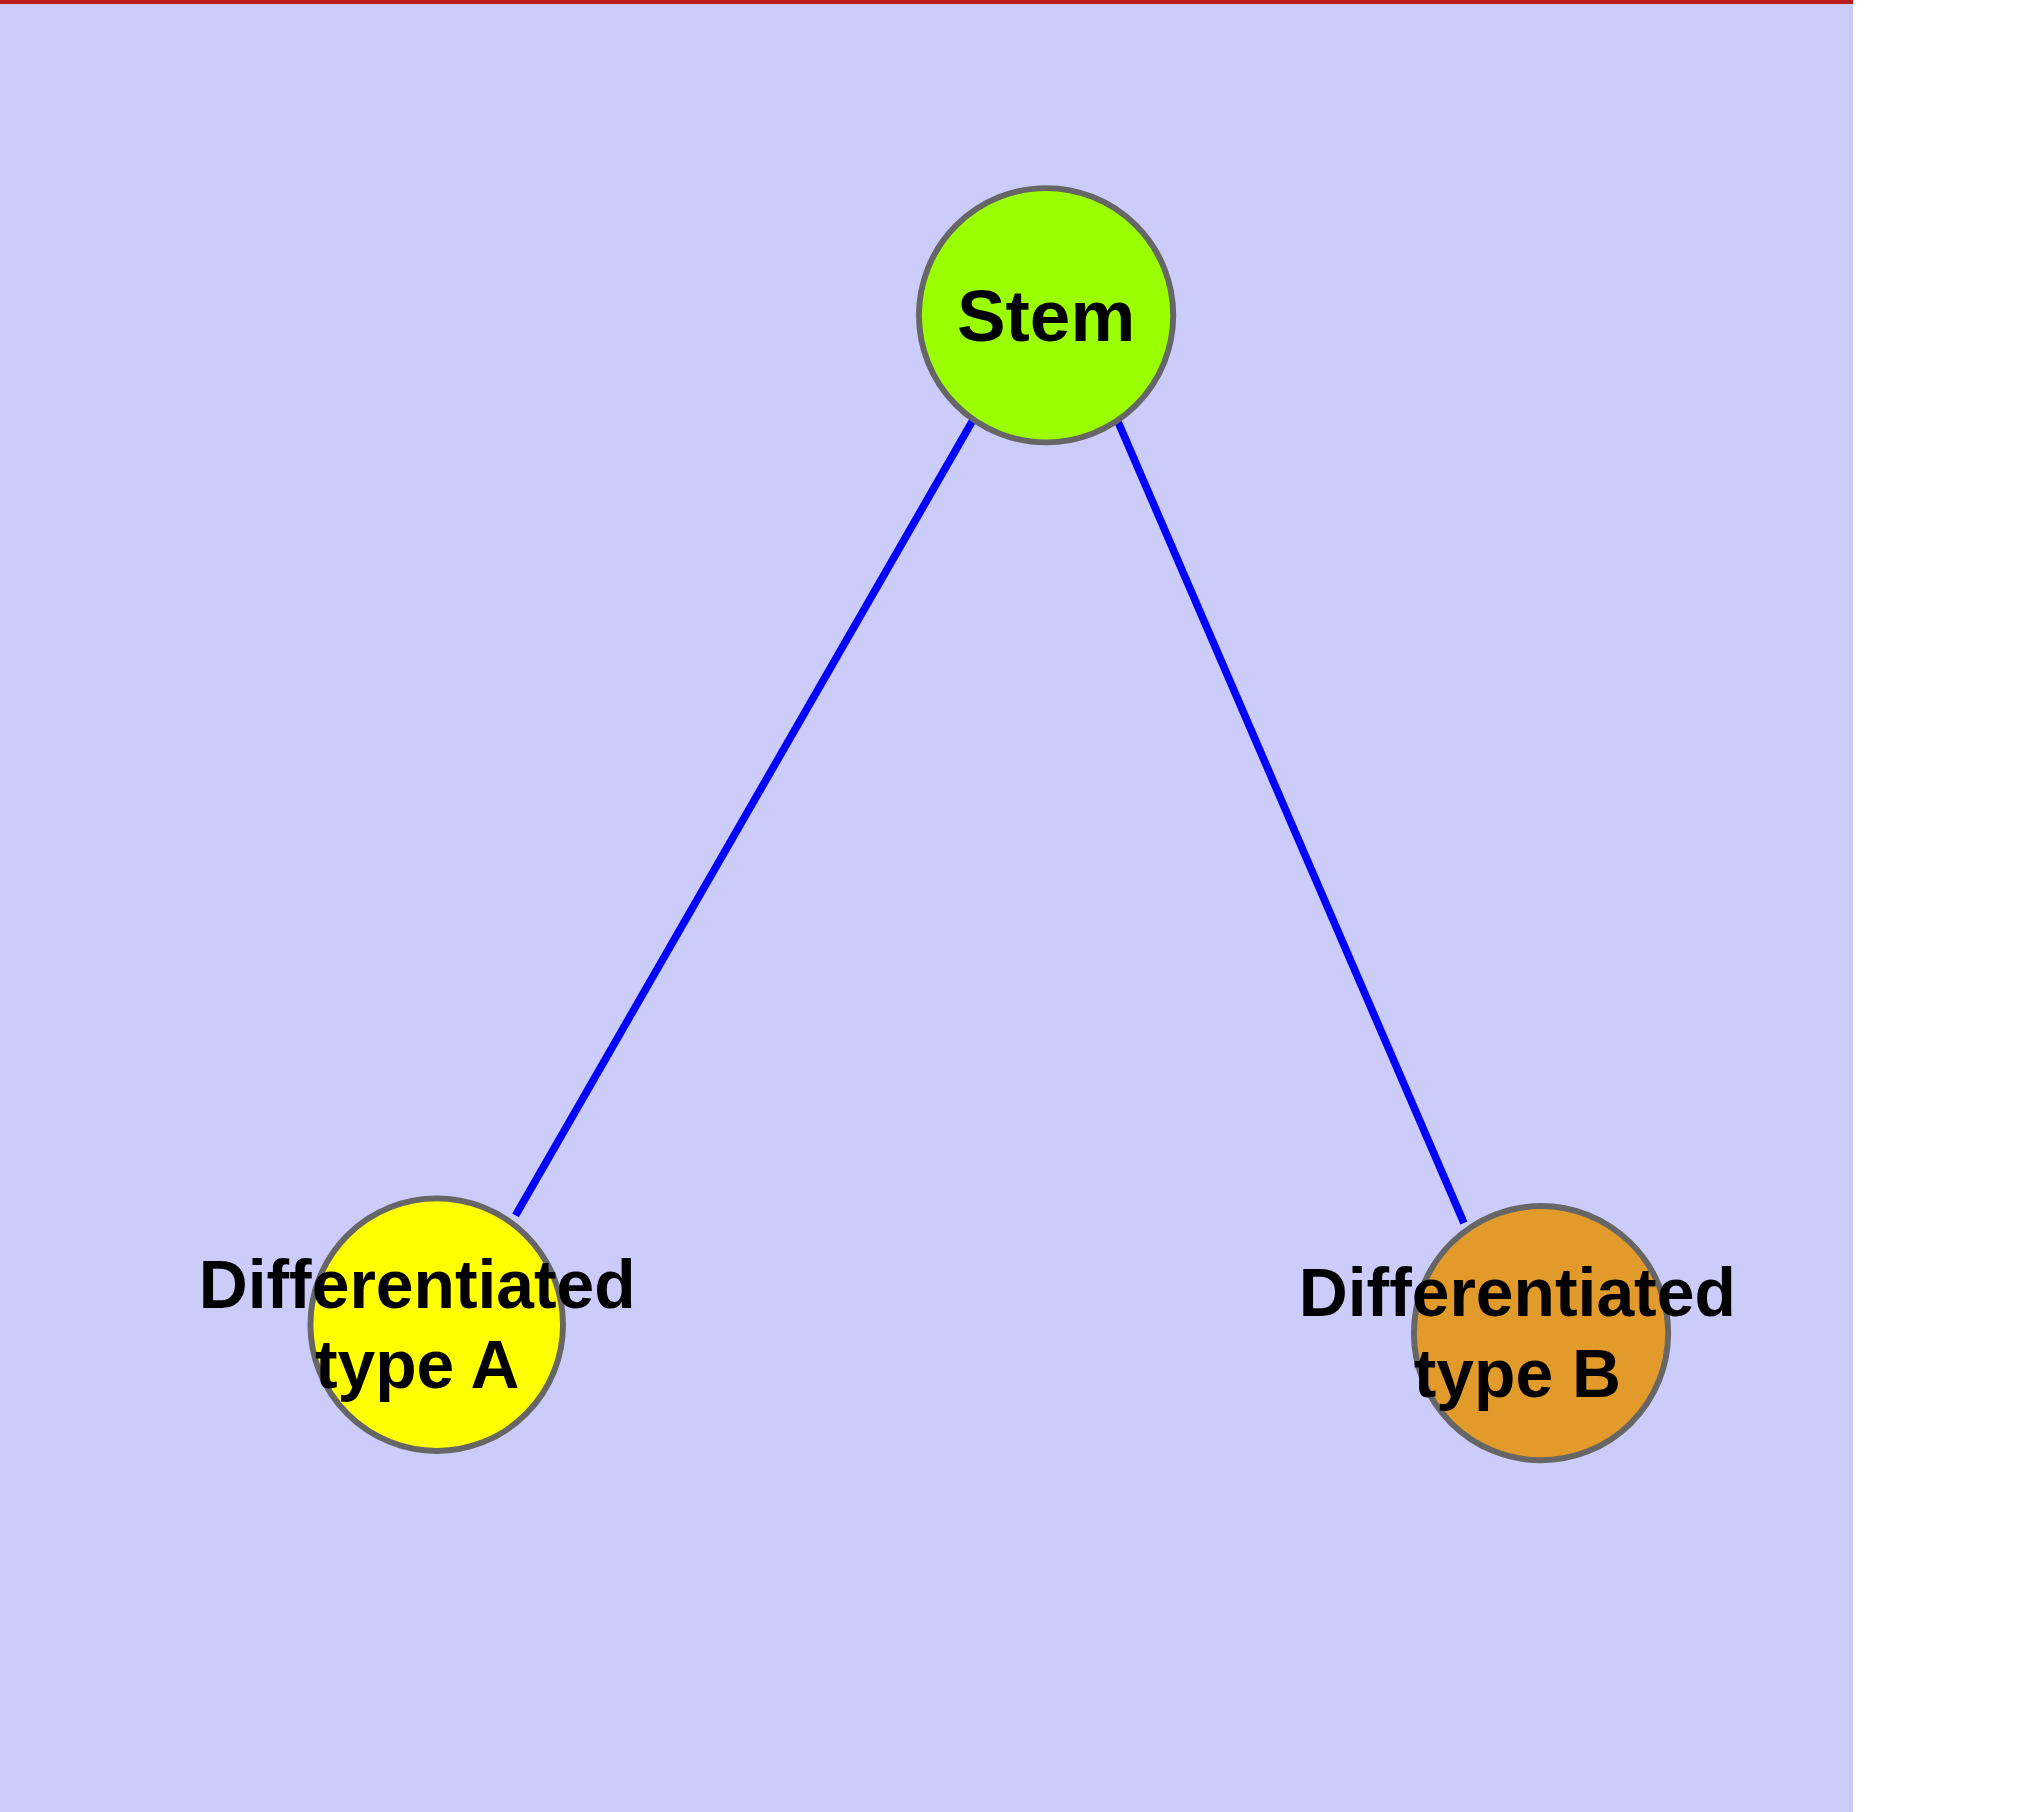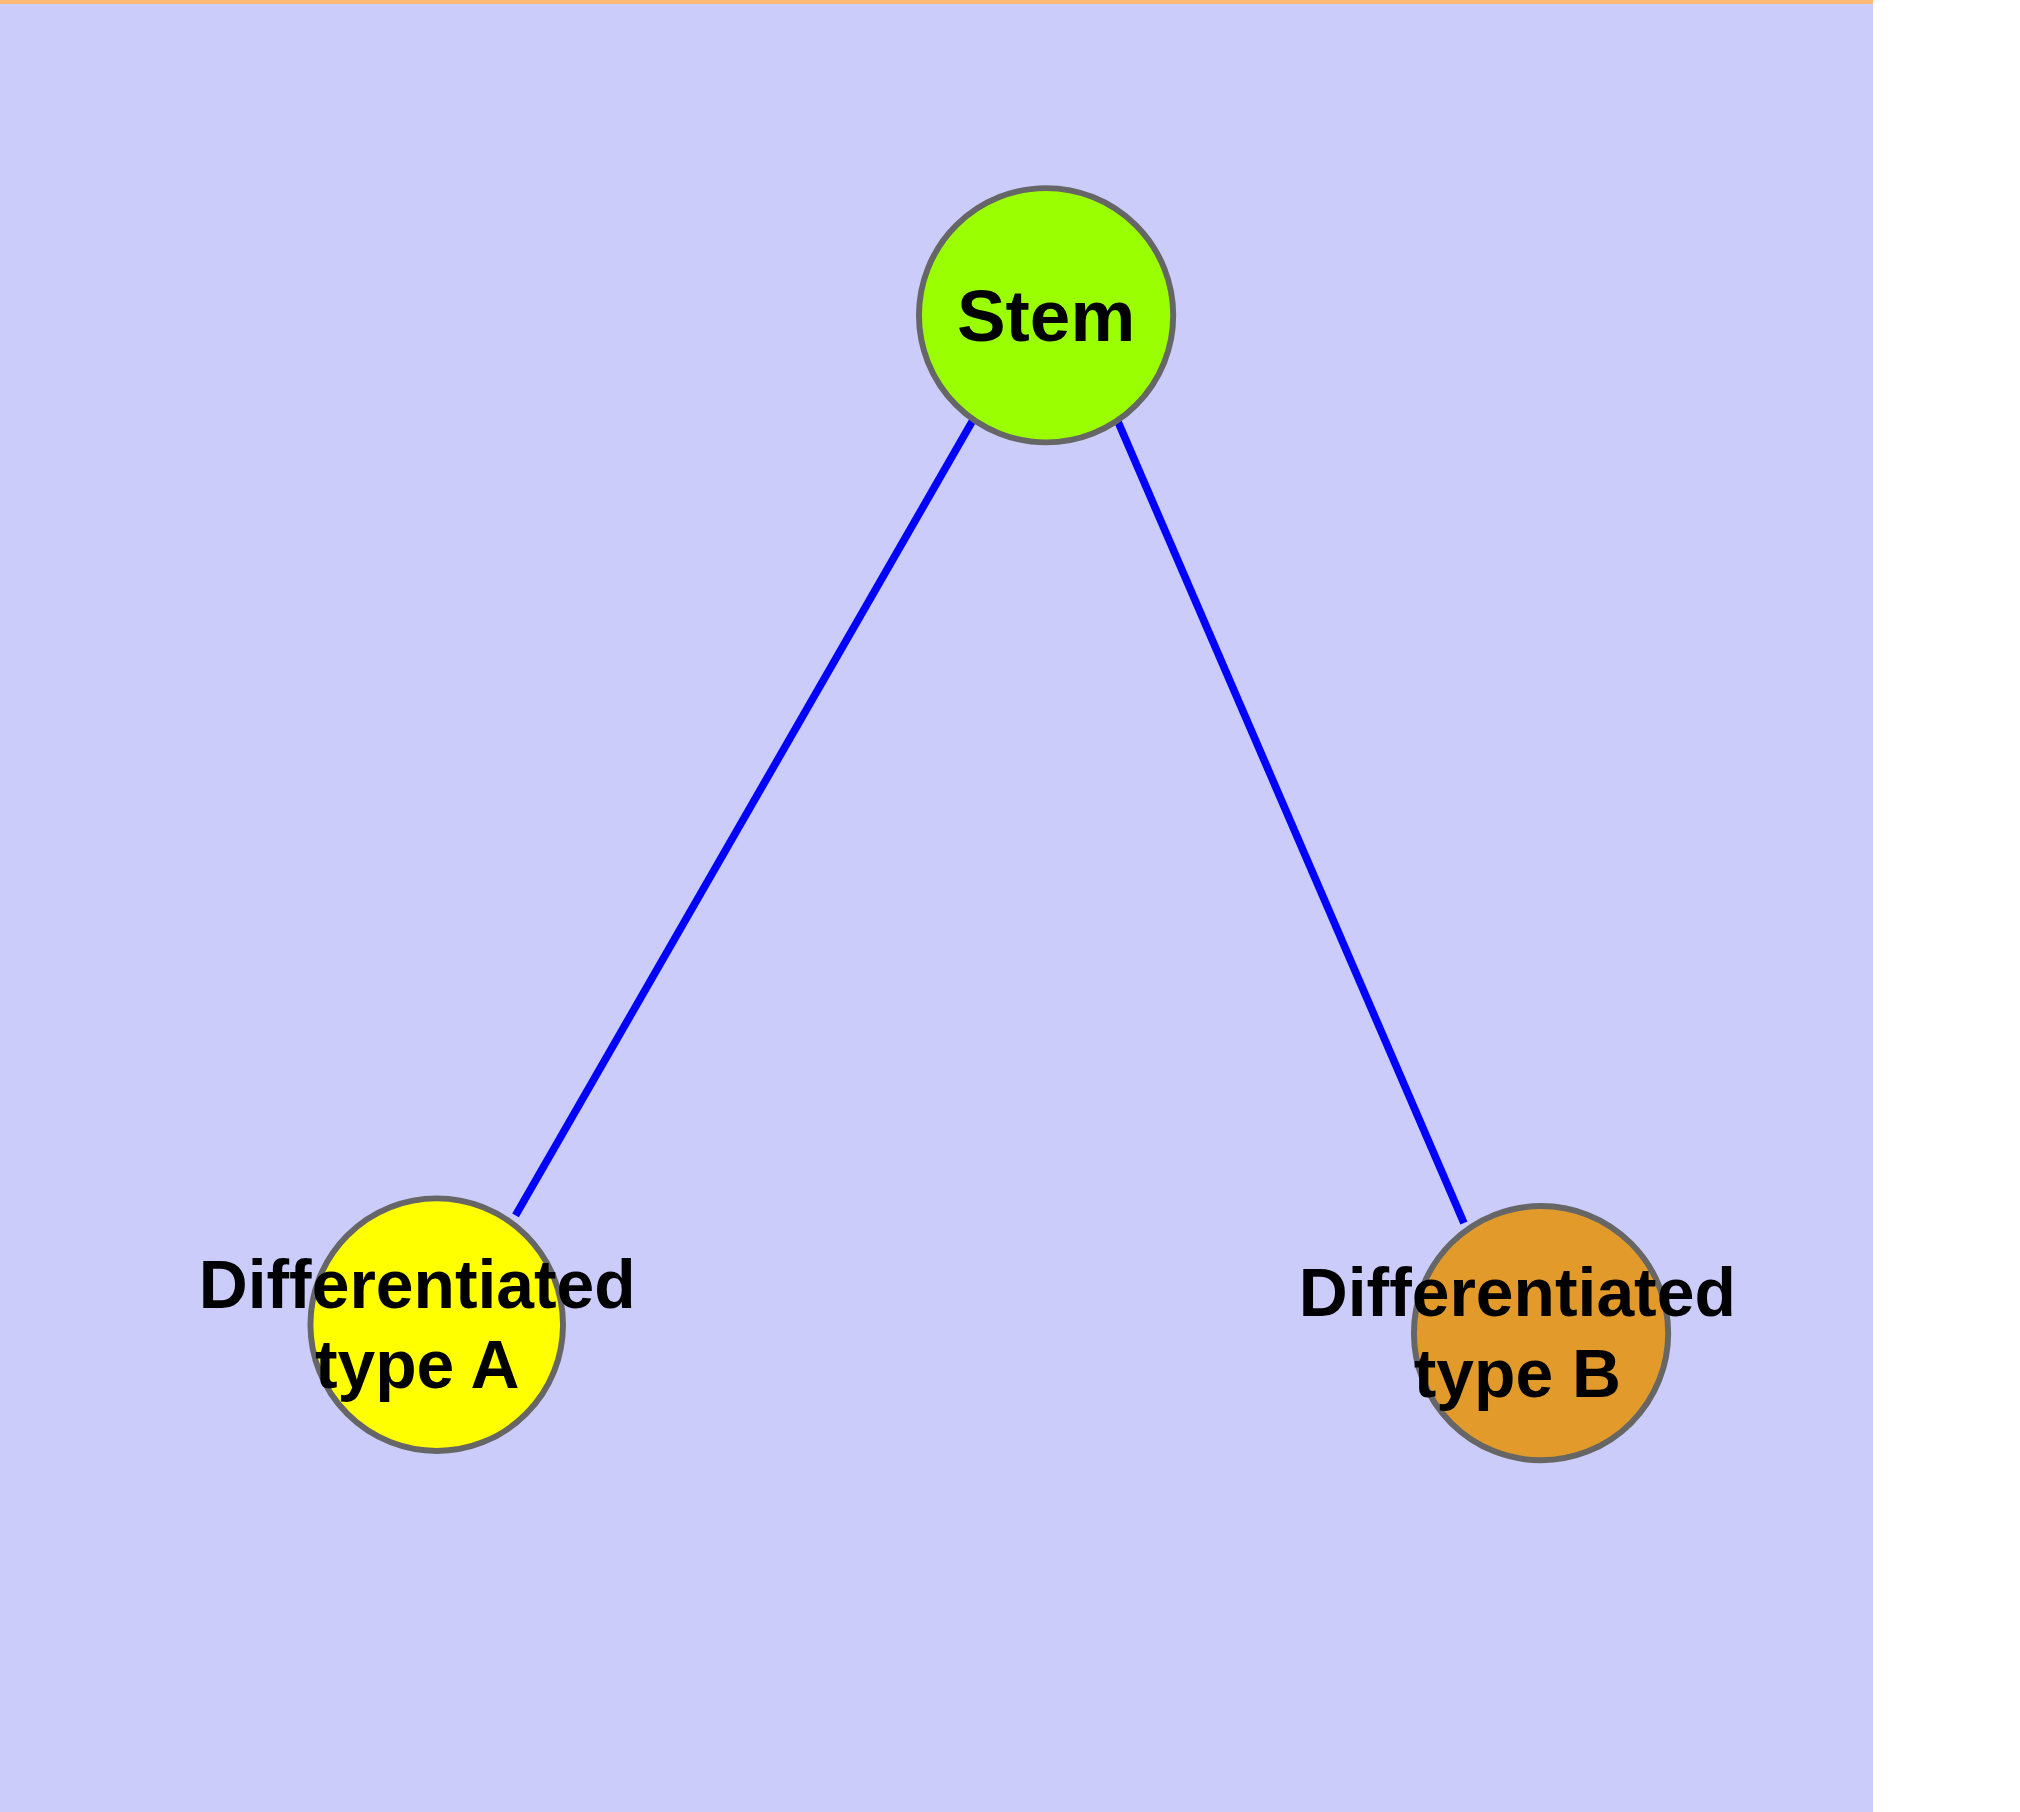--- a/index.html
+++ b/index.html
@@ -5,24 +5,23 @@
 <style>
   html, body {
     margin: 0;
     padding: 0;
     background: #ffffff;
   }
   #canvas {
     position: relative;
     width: 1853px;
     height: 1812px;
-    background: #fdba74;
+    background: #b91c1c;
     overflow: hidden;
     font-family: "Liberation Sans", sans-serif;
-    padding-left: 20px;
   }
   #plot-background {
     position: absolute;
     left: 0;
     top: 4.2px;
     width: 2021px;
     height: 1808px;
     background: #ccccfa;
   }
   #graph-svg {

